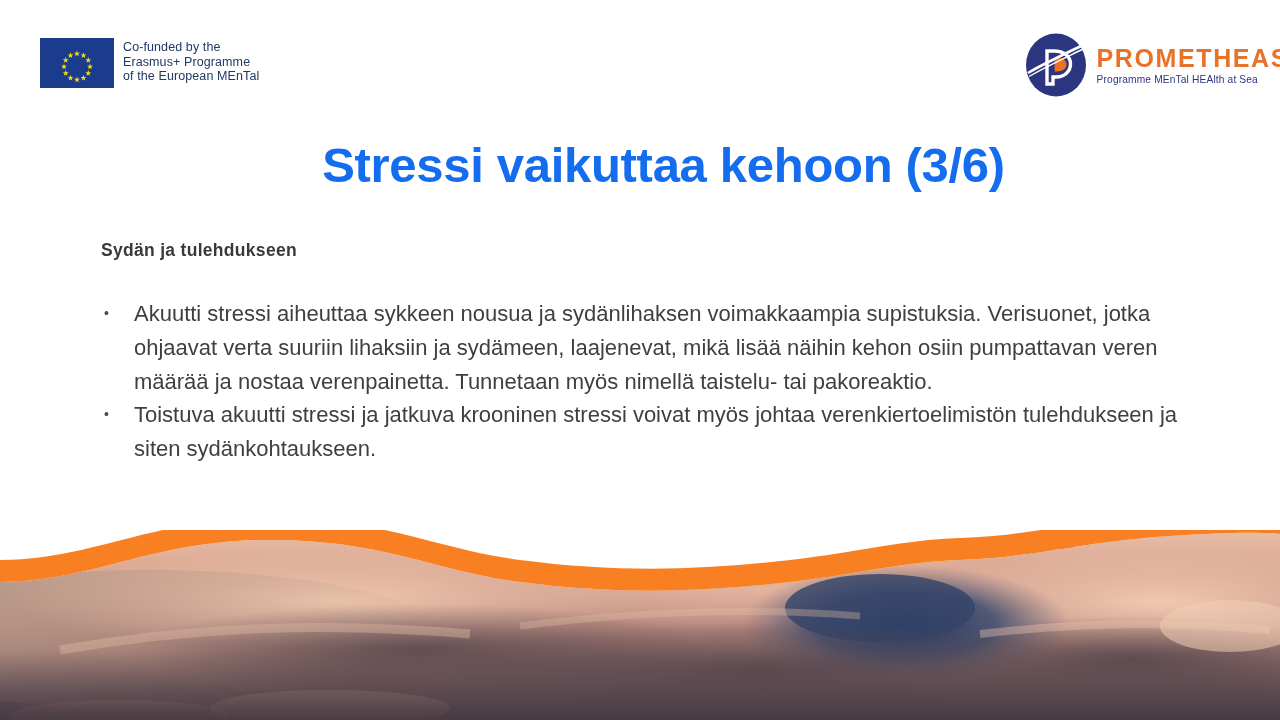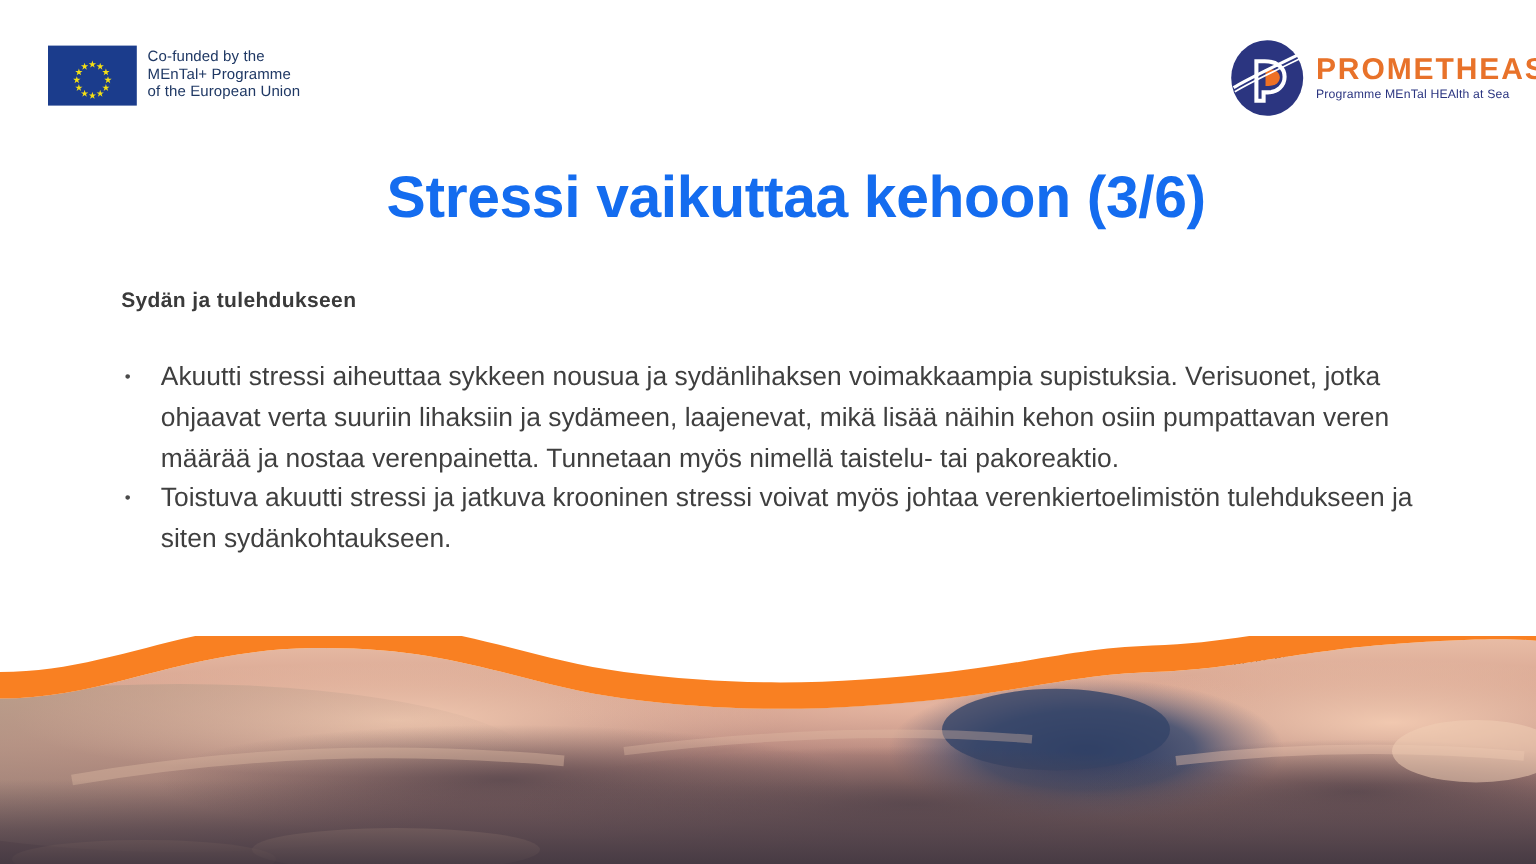--- a/index.html
+++ b/index.html
@@ -174,22 +174,22 @@
           <polygon points="30.5,36.76 31.22,38.98 33.55,38.98 31.67,40.35 32.38,42.57 30.5,41.2 28.62,42.57 29.33,40.35 27.45,38.98 29.78,38.98"></polygon>
           <polygon points="25.74,32.0 26.46,34.22 28.79,34.22 26.91,35.59 27.62,37.81 25.74,36.44 23.86,37.81 24.57,35.59 22.69,34.22 25.02,34.22"></polygon>
           <polygon points="24.0,25.5 24.72,27.72 27.05,27.72 25.17,29.09 25.88,31.31 24.0,29.94 22.12,31.31 22.83,29.09 20.95,27.72 23.28,27.72"></polygon>
           <polygon points="25.74,19.0 26.46,21.22 28.79,21.22 26.91,22.59 27.62,24.81 25.74,23.44 23.86,24.81 24.57,22.59 22.69,21.22 25.02,21.22"></polygon>
           <polygon points="30.5,14.24 31.22,16.46 33.55,16.46 31.67,17.83 32.38,20.05 30.5,18.68 28.62,20.05 29.33,17.83 27.45,16.46 29.78,16.46"></polygon>
         </g>
       </svg>
     </div>
     <div class="eu-text">
       <div>Co-funded by the</div>
-      <div>MEnTal+ Programme</div>
-      <div>of the European Union</div>
+      <div>Erasmus+ Programme</div>
+      <div>of the European MEnTal</div>
     </div>
   </div>
 
   <div class="prom-logo">
     <svg class="prom-mark" viewBox="0 0 66 66" xmlns="http://www.w3.org/2000/svg" aria-hidden="true">
       <ellipse cx="33" cy="33" rx="30" ry="31.5" fill="#2B3580"></ellipse>
       <path d="M31 19 C41 19 47.5 24.5 47.5 32 C47.5 39.5 41.5 45 33.5 45 L30 45 L30 52 L24 52 L24 19 Z" fill="none" stroke="#ffffff" stroke-width="3.4"></path>
       <path d="M33.5 25.5 C40 25.5 43.5 28.8 43.5 32.6 C43.5 36.6 39.8 39.6 34.2 39.6 L31.6 39.6 L31.6 25.5 Z" fill="#EE7024"></path>
       <path d="M5 41 C18 33 46 20 62 12" stroke="#ffffff" stroke-width="2.6" fill="none"></path>
       <path d="M6 44.5 C19 36.5 47 23.5 63 15.5" stroke="#ffffff" stroke-width="1.4" fill="none"></path>

